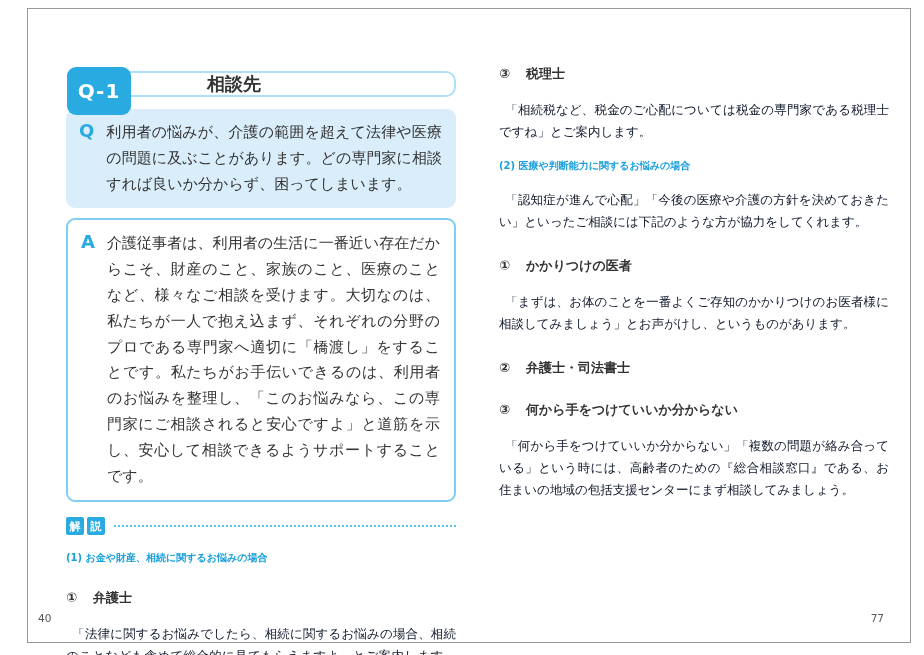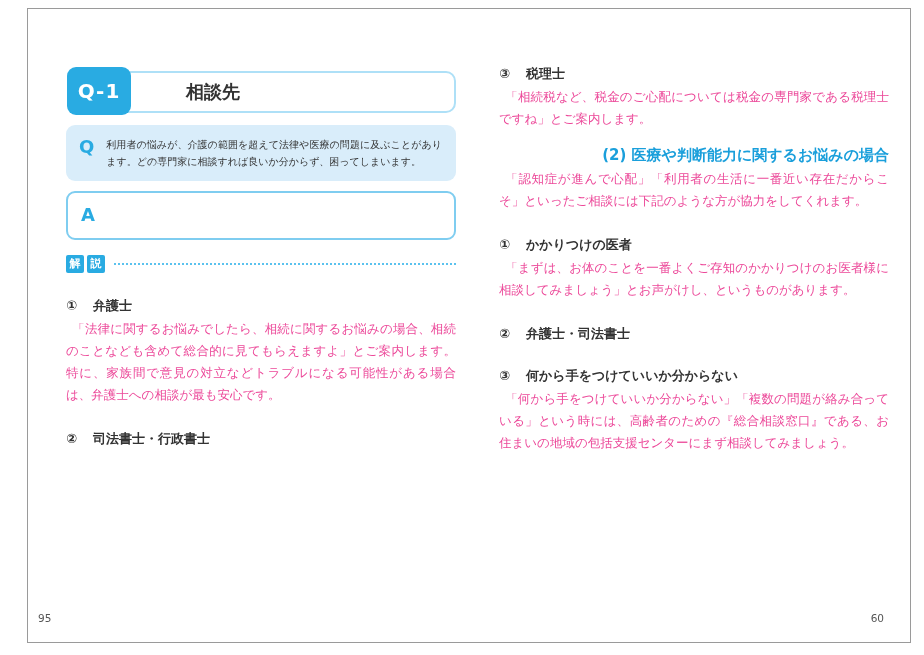--- a/index.html
+++ b/index.html
@@ -11,64 +11,64 @@
   .page {
     position:absolute; left:27px; top:8px; width:884px; height:635px;
     background:#ffffff; border:1px solid #9a9a9a; box-sizing:border-box;
   }
   .col { position:absolute; top:0; width:390px; height:100%; }
   .col-left  { left:38px; }
   .col-right { left:471px; }
 
   
   .qheader {
-    position:relative; margin-top:62px; margin-left:2px; height:42px;
+    position:relative; margin-top:62px; margin-left:2px; height:26px;
     border:2px solid #aee0f7; border-radius:10px; background:#fff;
-    display:flex; align-items:center; box-sizing:border-box;
+    display:flex; align-items:center; box-sizing:border-box;padding-left:21px;
   }
   .qbadge {
     position:absolute; left:-3px; top:-6px; width:64px; height:48px;
     background:#29abe2; border-radius:9px; color:#fff;
     font-weight:bold; font-size:20px; letter-spacing:1px;
     display:flex; align-items:center; justify-content:center;
   }
   .qtitle { margin-left:116px; font-size:18px; font-weight:bold; color:#333; }
 
   
   .qbox, .abox {
     display:flex; gap:12px; box-sizing:border-box; border-radius:9px;
     padding:11px 14px 11px 13px;
   }
   .qbox { margin-top:12px; background:#d9edfa; }
   .abox { margin-top:10px; background:#fff; border:2px solid #7fcdf0; }
   .marker { color:#29abe2; font-weight:bold; font-size:18px; line-height:1.25; }
   .boxtext {
-    margin:0; font-size:10px; line-height:1.72; text-align:justify;
+    margin:0; font-size:15px; line-height:1.72; text-align:justify;
     word-break:break-all; color:#333;
   }
 
   
   .kaisetsu { margin-top:15px; display:flex; align-items:center; }
   .kchip {
     width:18px; height:18px; background:#29abe2; color:#fff;
     font-size:11px; font-weight:bold; border-radius:2px;
     display:flex; align-items:center; justify-content:center; margin-right:3px;
   }
   .dots { flex:1; height:0; border-top:2px dotted #5bc2ee; margin-left:6px; }
 
   h2.sec {
-    margin:16px 0 0; font-size:15px; font-weight:bold; color:#1a9fdb;text-align:right;
+    margin:16px 0 0; font-size:10px; font-weight:bold; color:#1a9fdb;
   }
   h3.item {
     margin:24px 0 0; font-size:13px; font-weight:bold; color:#333;
     display:flex; align-items:baseline;
   }
   h3.item .num { margin-right:16px; }
   p.body {
-    margin:3px 0 0; font-size:12.5px; line-height:1.76; color:#ec4899;
+    margin:16px 0 0; font-size:12.5px; line-height:1.76; color:#0f172a;
     text-align:justify; text-indent:0.5em; word-break:break-all;
   }
   .col-right h3.first { margin-top:56px; }
 
   .pagenum {
     position:absolute; bottom:18px; font-size:10.5px; color:#555;
   }
   .pagenum-left  { left:10px; }
   .pagenum-right { right:26px; }
 </style>
@@ -84,28 +84,30 @@
       <div class="qtitle">相談先</div>
     </div>
 
     <div class="qbox">
       <span class="marker">Q</span>
       <p class="boxtext">利用者の悩みが、介護の範囲を超えて法律や医療の問題に及ぶことがあります。どの専門家に相談すれば良いか分からず、困ってしまいます。</p>
     </div>
 
     <div class="abox">
       <span class="marker">A</span>
+      <p class="boxtext">介護従事者は、利用者の生活に一番近い存在だからこそ、財産のこと、家族のこと、医療のことなど、様々なご相談を受けます。大切なのは、私たちが一人で抱え込まず、それぞれの分野のプロである専門家へ適切に「橋渡し」をすることです。私たちがお手伝いできるのは、利用者のお悩みを整理し、「このお悩みなら、この専門家にご相談されると安心ですよ」と道筋を示し、安心して相談できるようサポートすることです。</p>
     </div>
 
     <div class="kaisetsu">
       <span class="kchip">解</span>
       <span class="kchip">説</span>
       <span class="dots"></span>
     </div>
 
+    <h2 class="sec">(1) お金や財産、相続に関するお悩みの場合</h2>
 
     <h3 class="item">
       <span class="num">①</span>
       <span>弁護士</span>
     </h3>
     <p class="body">「法律に関するお悩みでしたら、相続に関するお悩みの場合、相続のことなども含めて総合的に見てもらえますよ」とご案内します。特に、家族間で意見の対立などトラブルになる可能性がある場合は、弁護士への相談が最も安心です。</p>
 
     <h3 class="item">
       <span class="num">②</span>
       <span>司法書士・行政書士</span>
@@ -115,37 +117,37 @@
 
   <div class="col col-right">
 
     <h3 class="item first">
       <span class="num">③</span>
       <span>税理士</span>
     </h3>
     <p class="body">「相続税など、税金のご心配については税金の専門家である税理士ですね」とご案内します。</p>
 
     <h2 class="sec">(2) 医療や判断能力に関するお悩みの場合</h2>
-    <p class="body">「認知症が進んで心配」「利用者の生活に一番近い存在だからこそ」といったご相談には下記のような方が協力をしてくれます。</p>
+    <p class="body">「認知症が進んで心配」「今後の医療や介護の方針を決めておきたい」といったご相談には下記のような方が協力をしてくれます。</p>
 
     <h3 class="item">
       <span class="num">①</span>
       <span>かかりつけの医者</span>
     </h3>
     <p class="body">「まずは、お体のことを一番よくご存知のかかりつけのお医者様に相談してみましょう」とお声がけし、というものがあります。</p>
 
     <h3 class="item">
       <span class="num">②</span>
       <span>弁護士・司法書士</span>
     </h3>
 
     <h3 class="item">
       <span class="num">③</span>
       <span>何から手をつけていいか分からない</span>
     </h3>
     <p class="body">「何から手をつけていいか分からない」「複数の問題が絡み合っている」という時には、高齢者のための『総合相談窓口』である、お住まいの地域の包括支援センターにまず相談してみましょう。</p>
 
   </div>
 
-  <div class="pagenum pagenum-left">95</div>
-  <div class="pagenum pagenum-right">60</div>
+  <div class="pagenum pagenum-left">40</div>
+  <div class="pagenum pagenum-right">77</div>
 
 </div>
 
 </body></html>

